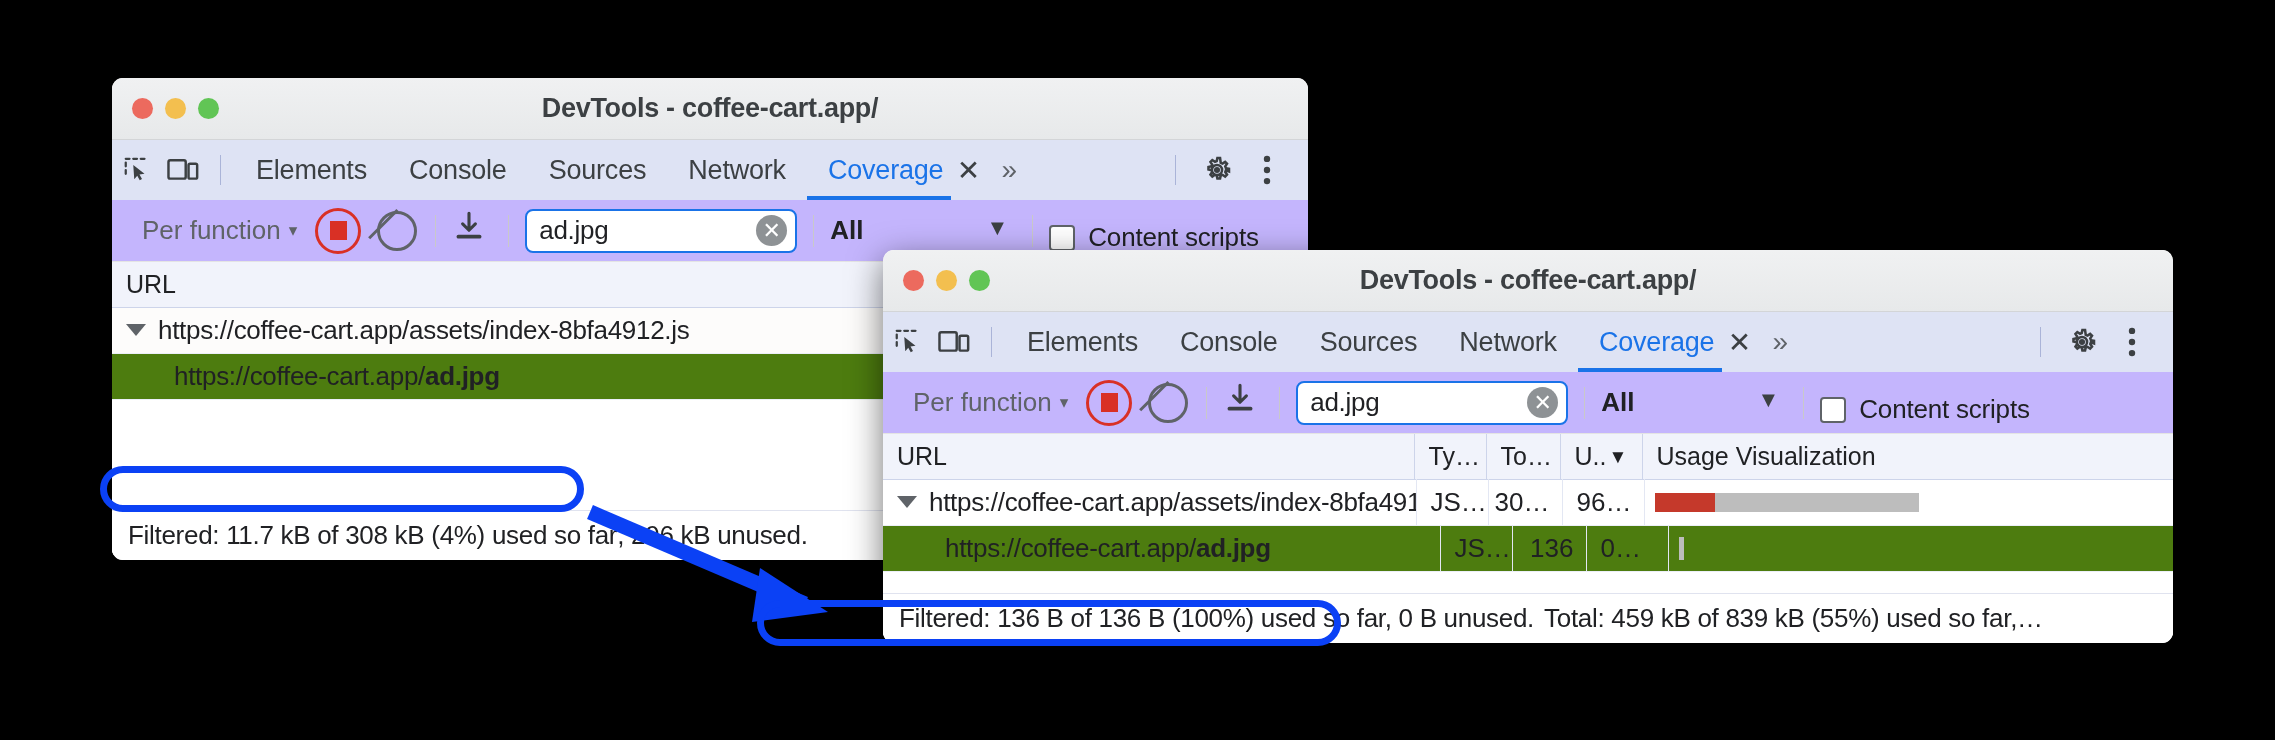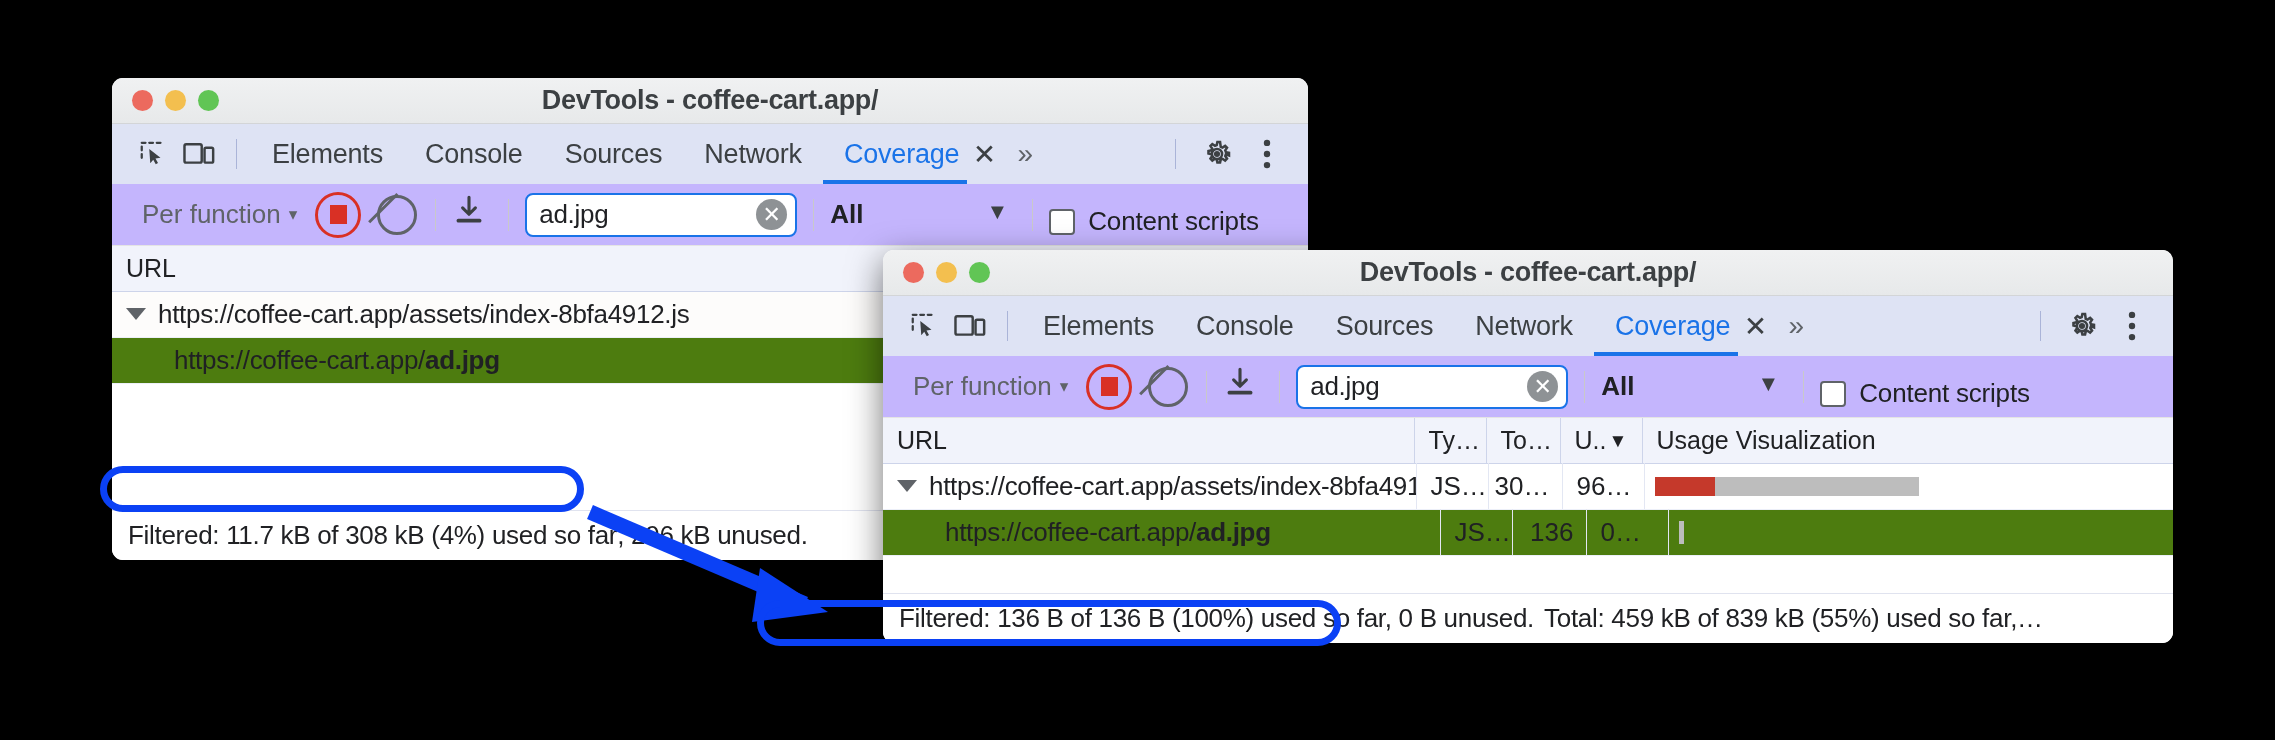--- a/index.html
+++ b/index.html
@@ -17,21 +17,21 @@
     position: absolute;
     background: #ffffff;
     border-radius: 11px;
     overflow: hidden;
     box-shadow: 0 10px 34px rgba(0,0,0,0.55);
   }
   .win-back  { left: 112px; top: 78px;  width: 1196px; height: 482px; }
   .win-front { left: 883px; top: 250px; width: 1290px; height: 393px; }
 
   .titlebar {
-    height: 46px;
+    height: 62px;
     background: linear-gradient(#f0f1f2, #e7e9ea);
     border-bottom: 1px solid #d3d5d7;
     display: flex; align-items: center;
     position: relative;
   }
   .lights { display: flex; gap: 12px; padding-left: 20px; }
   .light { width: 21px; height: 21px; border-radius: 50%; }
   .light.r { background: #ec6a5e; }
   .light.y { background: #f3bf4f; }
   .light.g { background: #61c555; }
@@ -39,21 +39,21 @@
     position: absolute; left: 0; right: 0; text-align: center;
     font-size: 27px; font-weight: bold; color: #3c4043;
     letter-spacing: -0.3px;
   }
 
   
   .tabstrip {
     height: 60px;
     background: #dee3f4;
     display: flex; align-items: center;
-    padding-left: 18px;
+    padding-left: 2px;
     position: relative;
   }
   .ico-btn {
     width: 46px; height: 46px;
     display: flex; align-items: center; justify-content: center;
   }
   .vsep { width: 1px; height: 30px; background: #aab4d8; margin: 0 14px; }
   .tab {
     font-size: 27px; color: #3c4043;
     padding: 0 21px; height: 60px;

